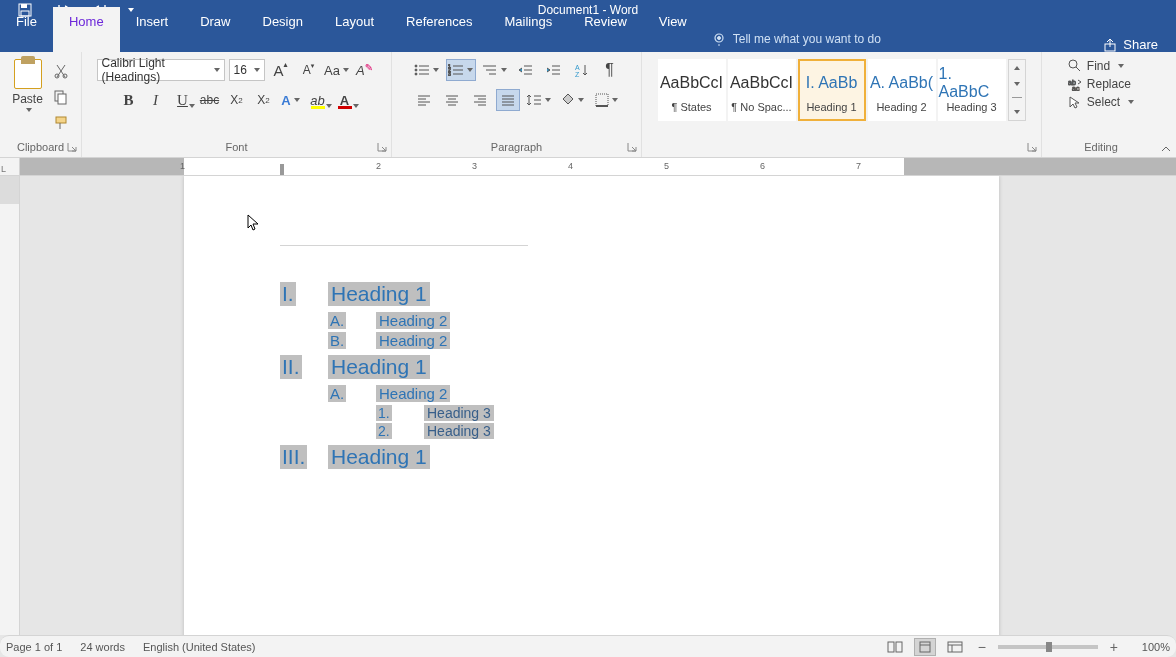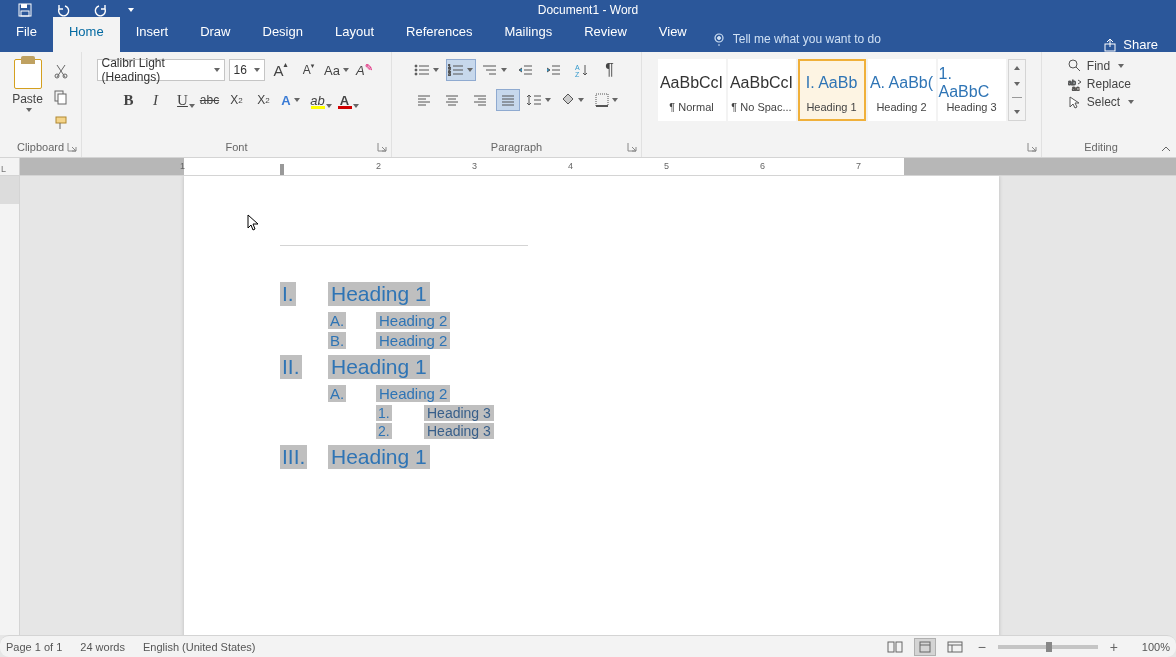--- a/index.html
+++ b/index.html
@@ -8,23 +8,23 @@
   .titlebar { height: 20px; background: #2b579a; color: #fff; display:flex; align-items:center; font-size:12px; position:relative; }
   .titlebar .qat { display:flex; align-items:center; gap:0; padding-left:6px; height:100%; }
   .qat-btn { width:38px; height:20px; display:flex; align-items:center; justify-content:center; color:#fff; }
   .title-center { position:absolute; left:50%; transform:translateX(-50%); font-size:12px; }
   .title-right { margin-left:auto; display:flex; align-items:center; height:100%; }
   .title-right .signin { padding:0 12px; font-size:12px; }
   .win-btn { width:40px; height:20px; display:flex; align-items:center; justify-content:center; }
   .win-btn svg { stroke:#fff; fill:none; }
   
   .tabsrow { height:32px; background:#2b579a; display:flex; align-items:flex-end; color:#fff; font-size:13px; position:relative; }
-  .tab { padding:7px 16px 13px 16px; cursor:pointer; }
+  .tab { padding:7px 16px 23px 16px; cursor:pointer; }
   .tab.file { background:transparent;}
-  .tab.active { background:#f3f3f3; color:#0369a1; }
+  .tab.active { background:#f3f3f3; color:#6d28d9; }
   .tellme { display:flex; align-items:center; gap:6px; margin-left:10px; color:#cfe0f4; font-size:12px; padding:6px 0;}
   .tellme svg { stroke:#cfe0f4; fill:none;}
   .share { margin-left:auto; display:flex; align-items:center; gap:6px; padding-right:18px; color:#fff; font-size:13px;}
   
   .ribbon { height:106px; background:#f3f3f3; border-bottom:1px solid #d4d4d4; display:flex; position:relative; }
   .group { border-right:1px solid #e1e1e1; display:flex; flex-direction:column; align-items:center; padding:3px 6px 0 6px; position:relative;}
   .group-label { font-size:11px; color:#666; position:absolute; bottom:4px; left:0; right:0; text-align:center;}
   .group-dialog { position:absolute; right:4px; bottom:5px; width:10px; height:10px; }
   .group-dialog svg { stroke:#888; fill:none;}
   .ribbon-collapse { position:absolute; right:4px; bottom:2px; }
@@ -350,21 +350,21 @@
         <svg width="10" height="10">
           <path d="M1 1 L1 9 L9 9 M5 5 L9 9 M9 5 L9 9 L5 9"></path>
         </svg>
       </div>
   </div>
 
   <div class="group stylesgrp">
     <div class="style-gallery">
       <div class="style-item">
         <div class="preview">AaBbCcI</div>
-        <div class="lbl">¶ Normal</div>
+        <div class="lbl">¶ States</div>
       </div>
       <div class="style-item">
         <div class="preview">AaBbCcI</div>
         <div class="lbl">¶ No Spac...</div>
       </div>
       <div class="style-item sel">
         <div class="preview blue">I.  AaBb</div>
         <div class="lbl">Heading 1</div>
       </div>
       <div class="style-item">

